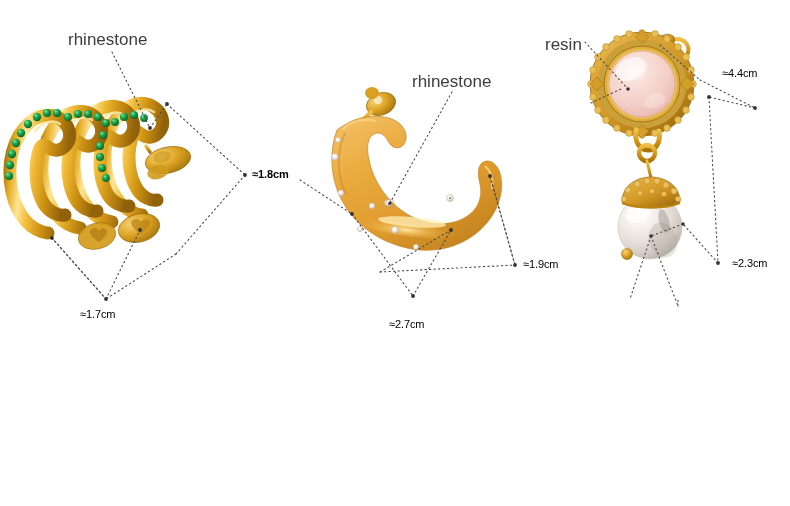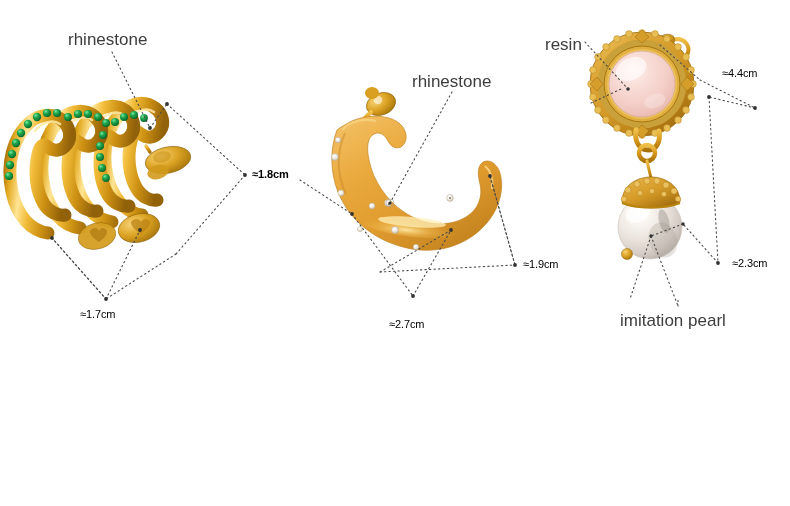--- a/index.html
+++ b/index.html
@@ -435,15 +435,14 @@
   <div class="lbl lbl-dim" id="lbl-dim-2-7">≈2.7cm</div>
 
   <div class="lbl lbl-dim" id="lbl-dim-1-9">≈1.9cm</div>
 
   <div class="lbl lbl-name" id="lbl-resin">resin</div>
 
   <div class="lbl lbl-dim" id="lbl-dim-4-4">≈4.4cm</div>
 
   <div class="lbl lbl-dim" id="lbl-dim-2-3">≈2.3cm</div>
 
-  <div class="lbl lbl-name" id="lbl-imitation">imitation pearl</div>
 
 </div>
 
 </body></html>

